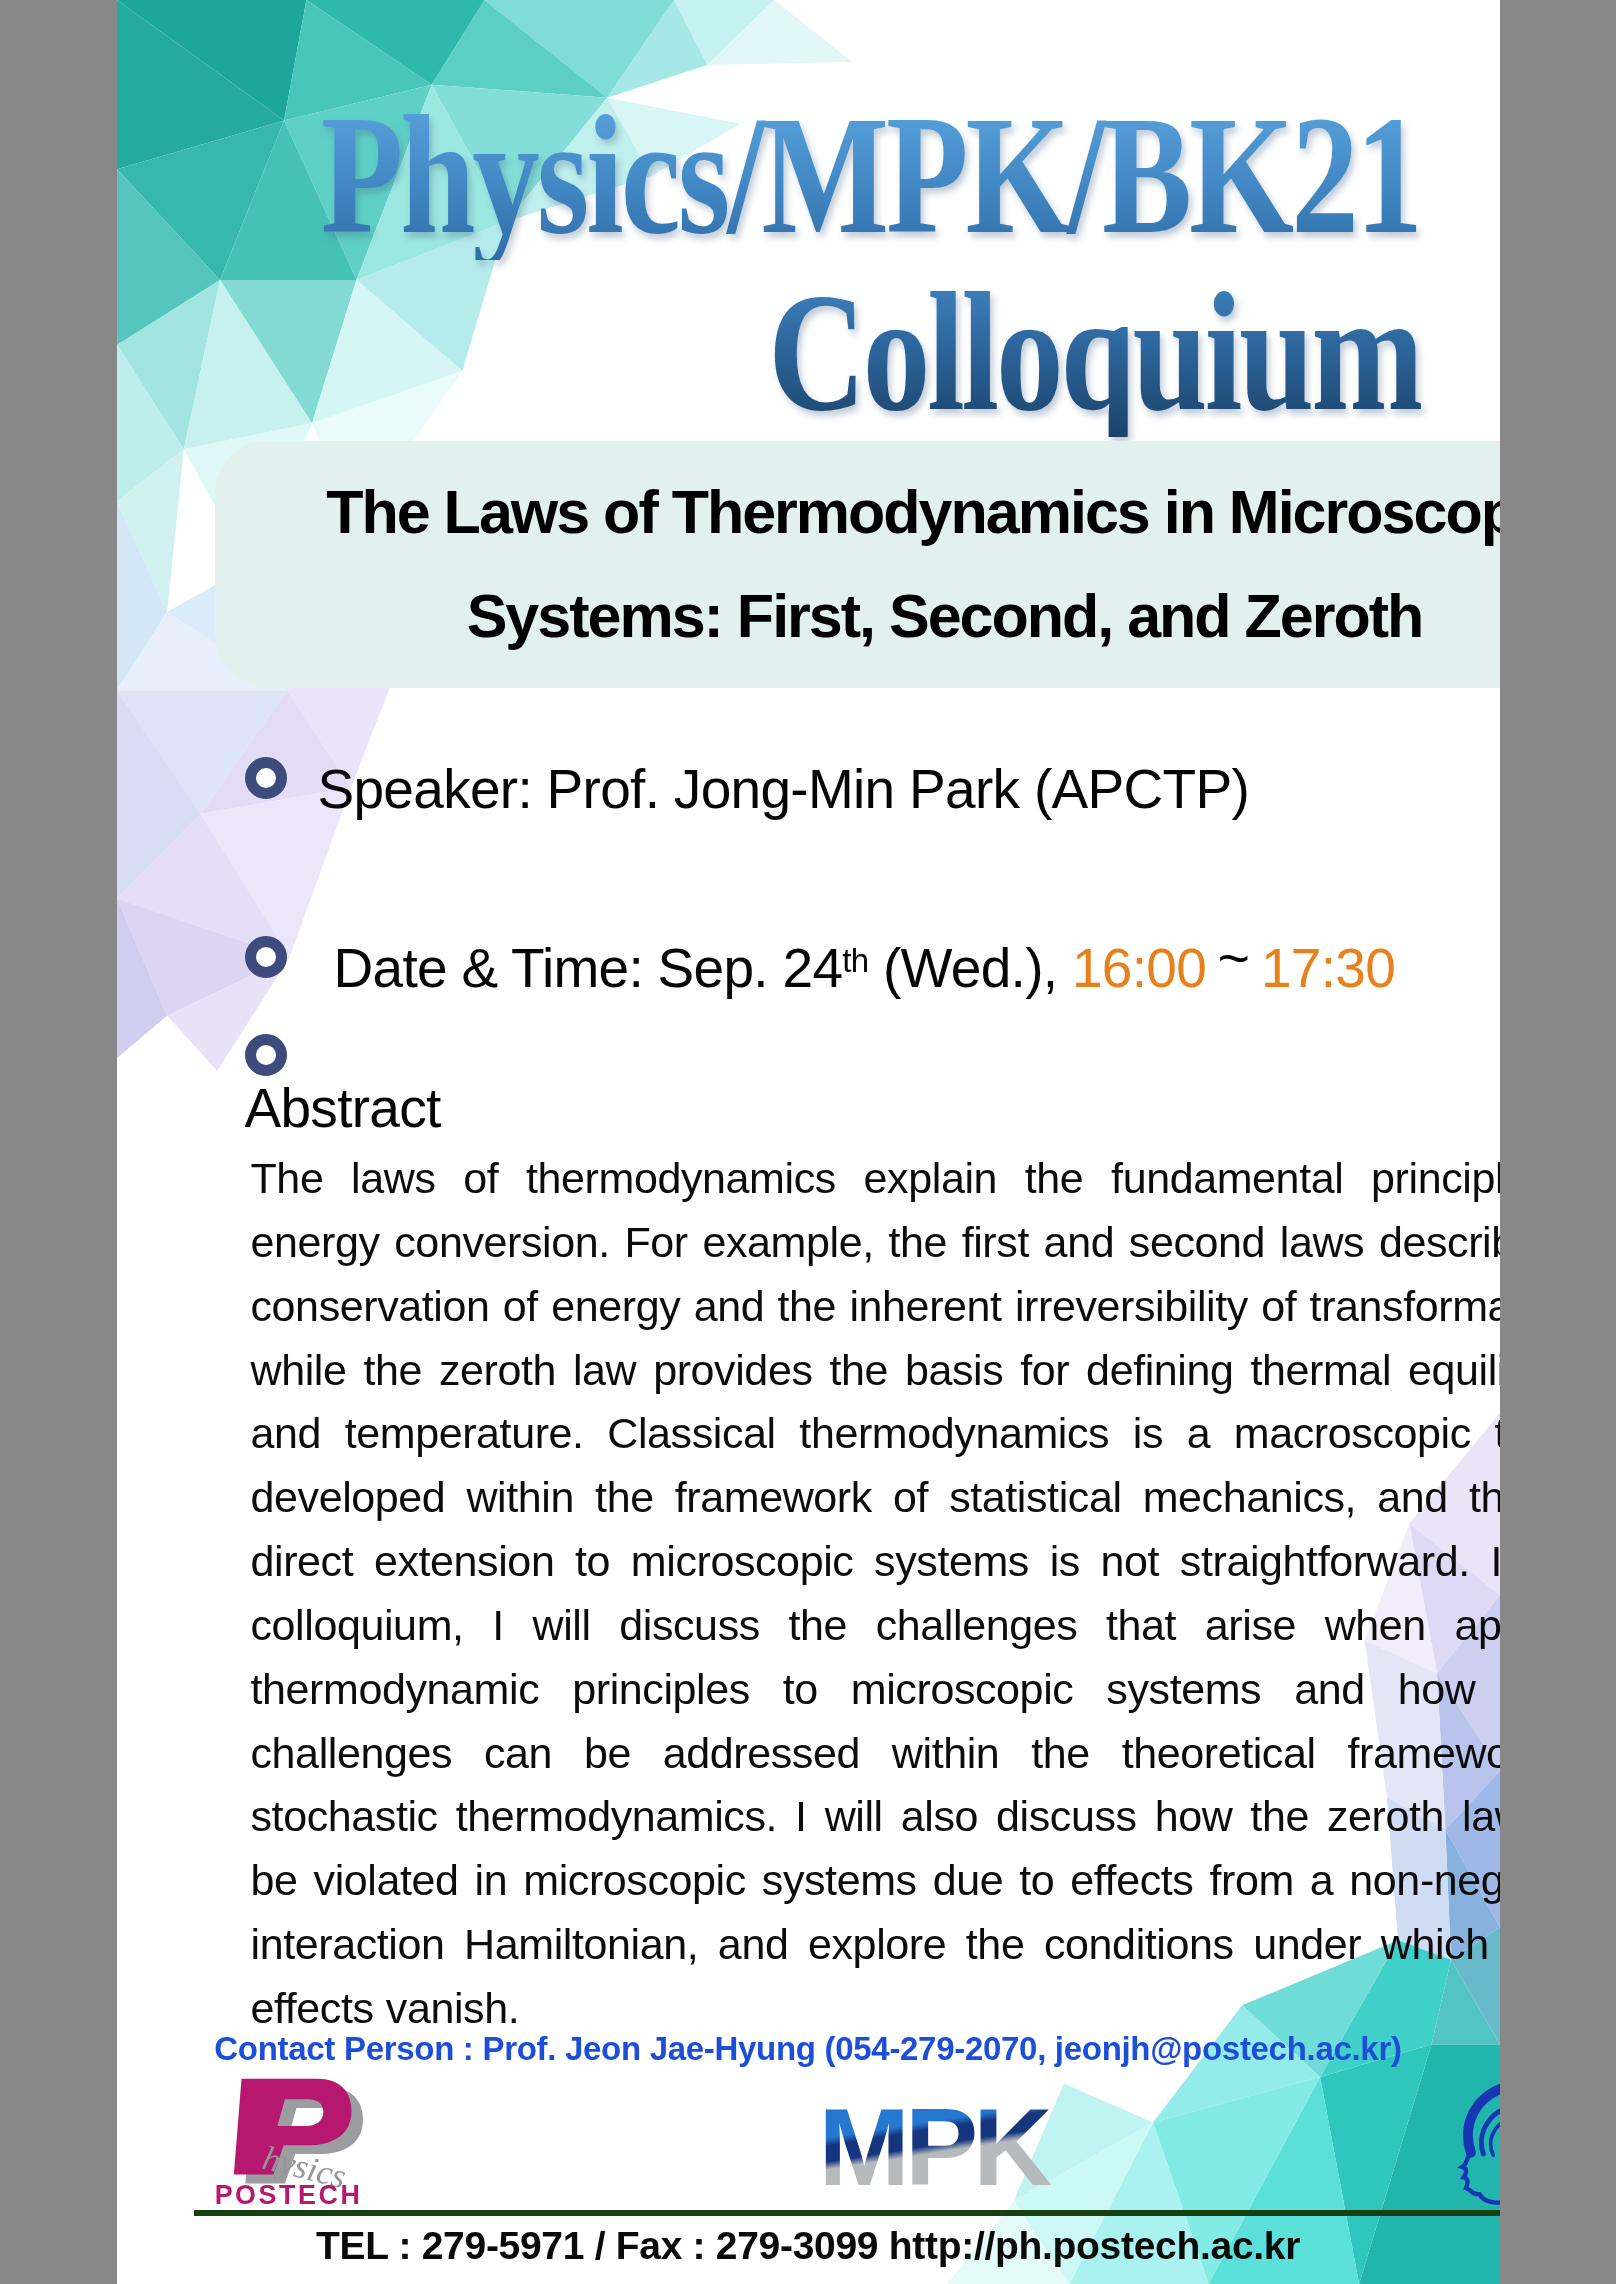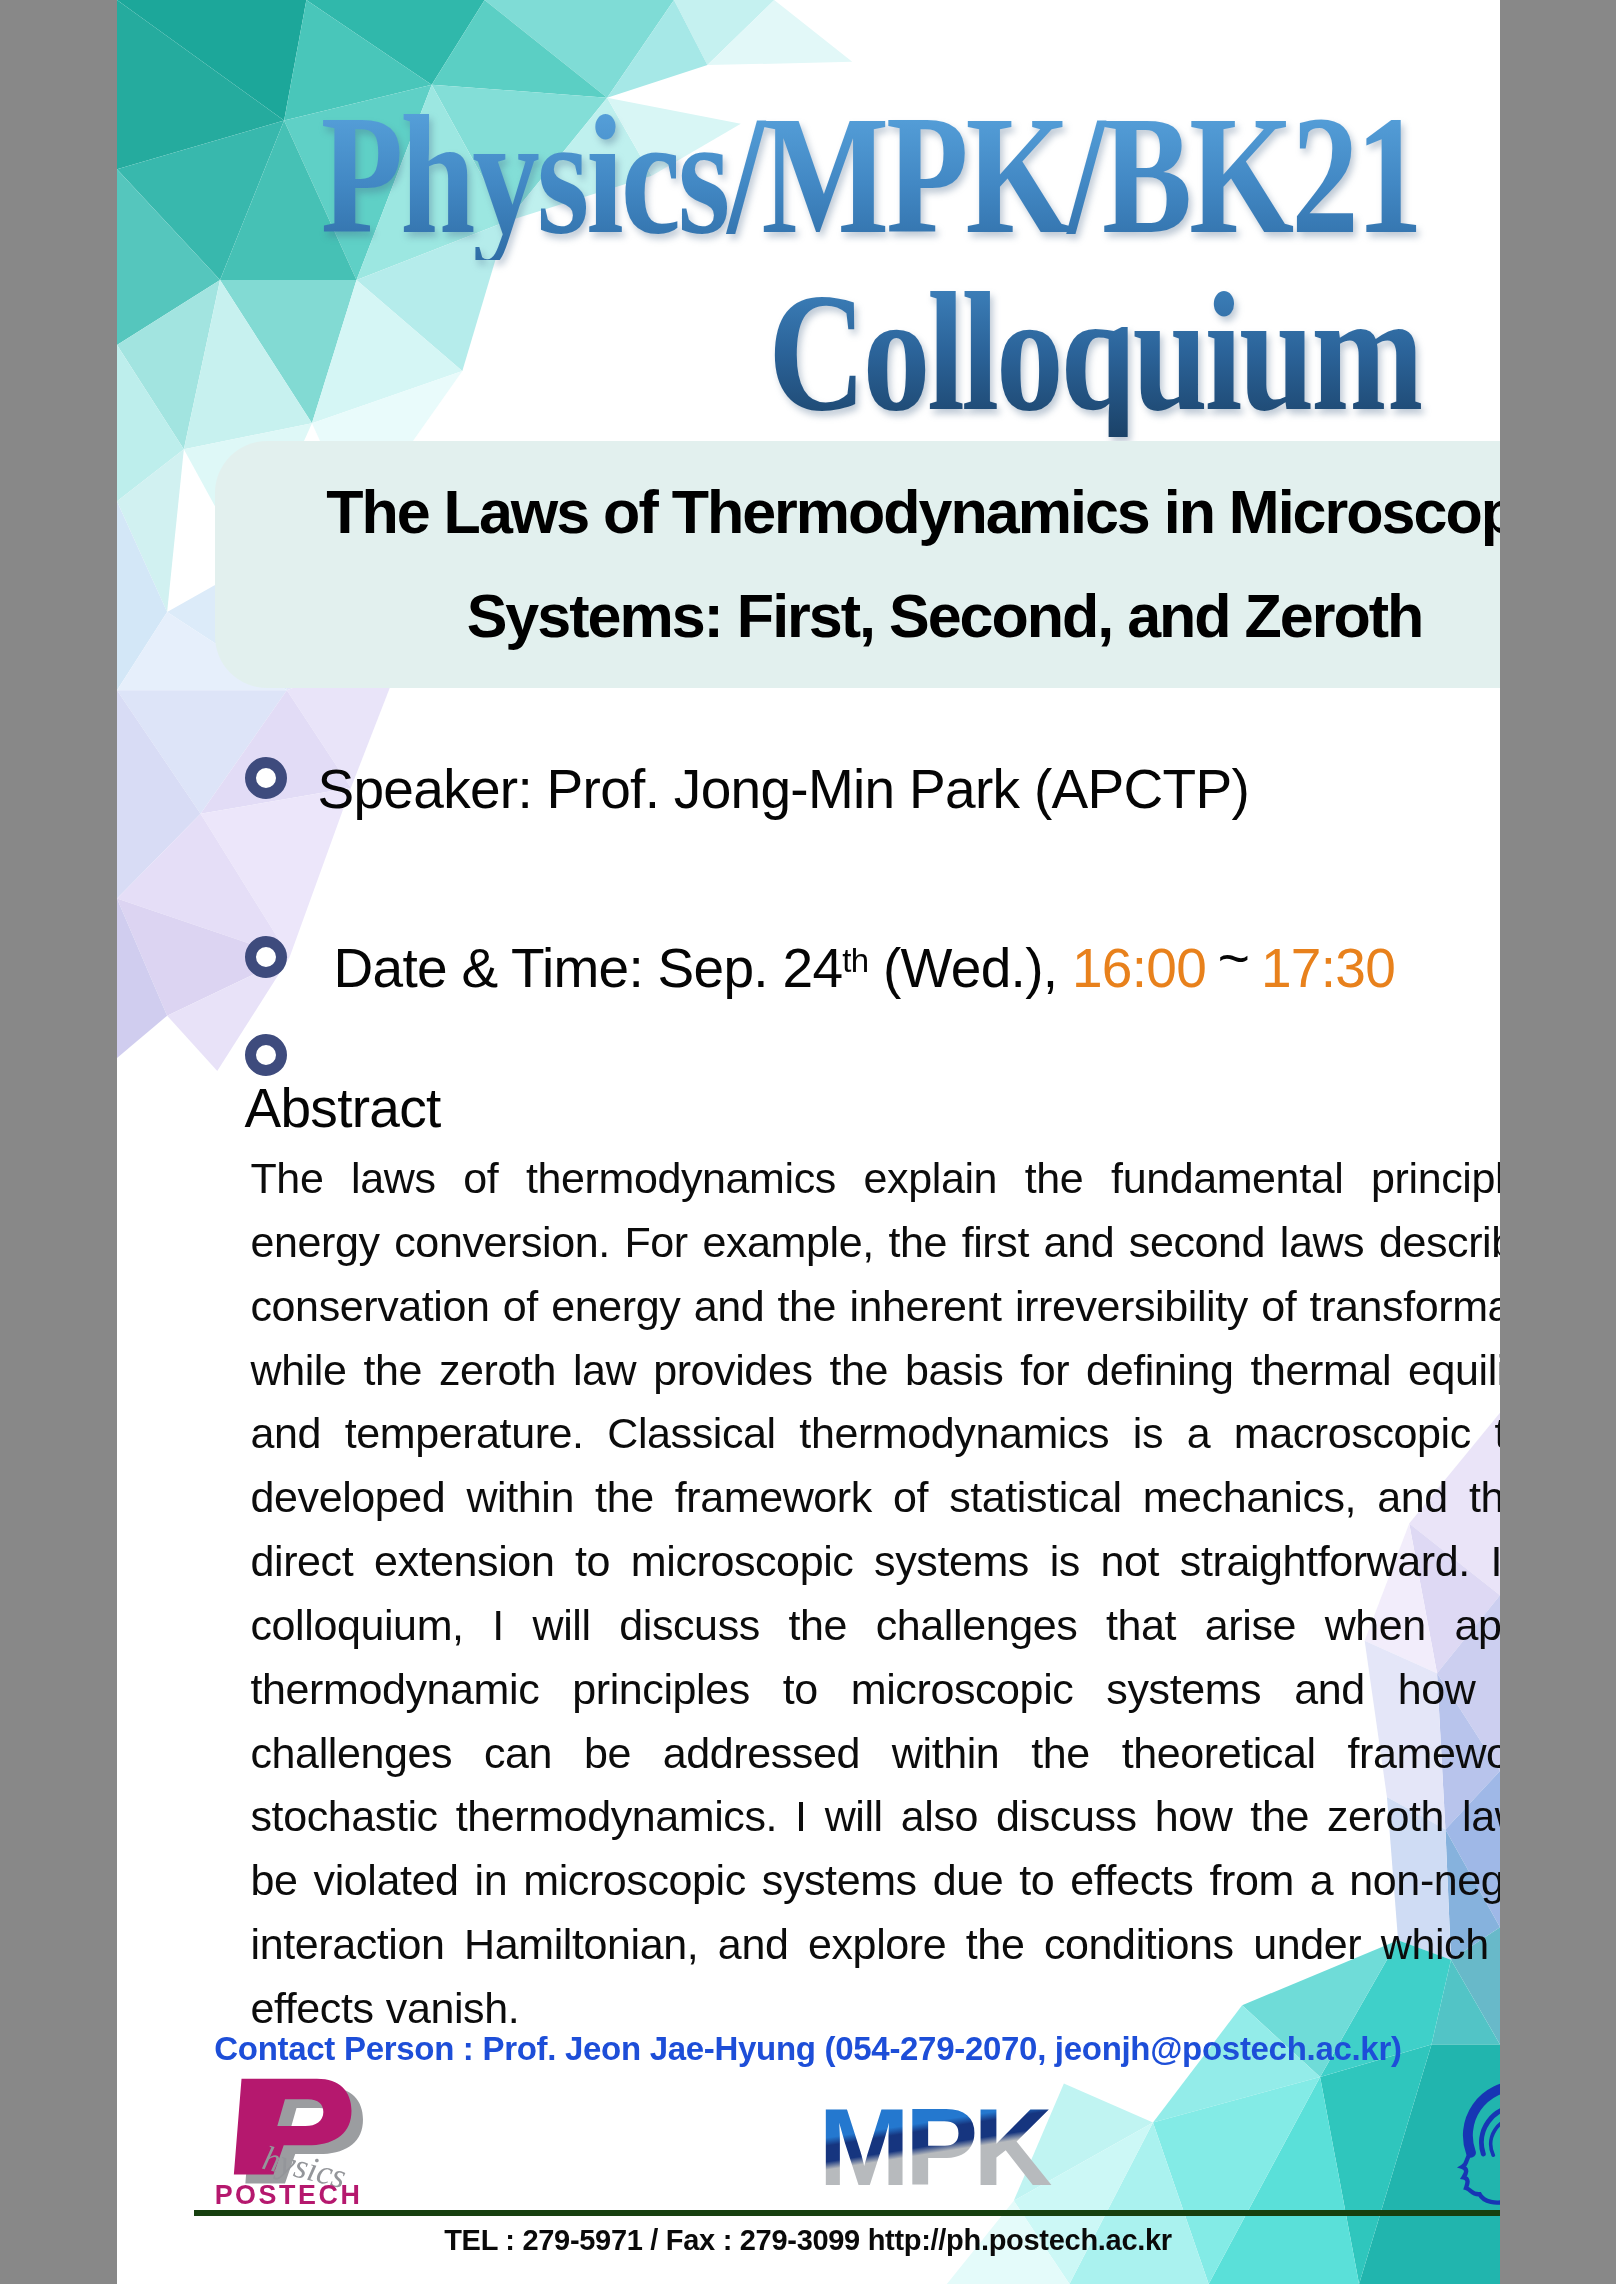--- a/index.html
+++ b/index.html
@@ -99,21 +99,21 @@
   .logo-bk21{left:1323px;top:2050px;width:260px;height:159px;}
   .logo svg{width:100%;height:100%;display:block;}
 
   
   .divider{
     position:absolute;left:77px;top:2210px;width:1464px;height:5.9px;
     background:var(--divider_green);
   }
   .tel{
     position:absolute;left:0;right:0;top:2224px;
-    text-align:center;font-size:29px;font-weight:700;color:#0a0a0a;
+    text-align:center;font-size:39px;font-weight:700;color:#0a0a0a;
     letter-spacing:-0.3px;
   }
 </style>
 </head>
 <body>
 
 <div class="page">
 
   <svg class="bg-svg" viewBox="0 0 2483 3508" preserveAspectRatio="none" aria-hidden="true">
 

